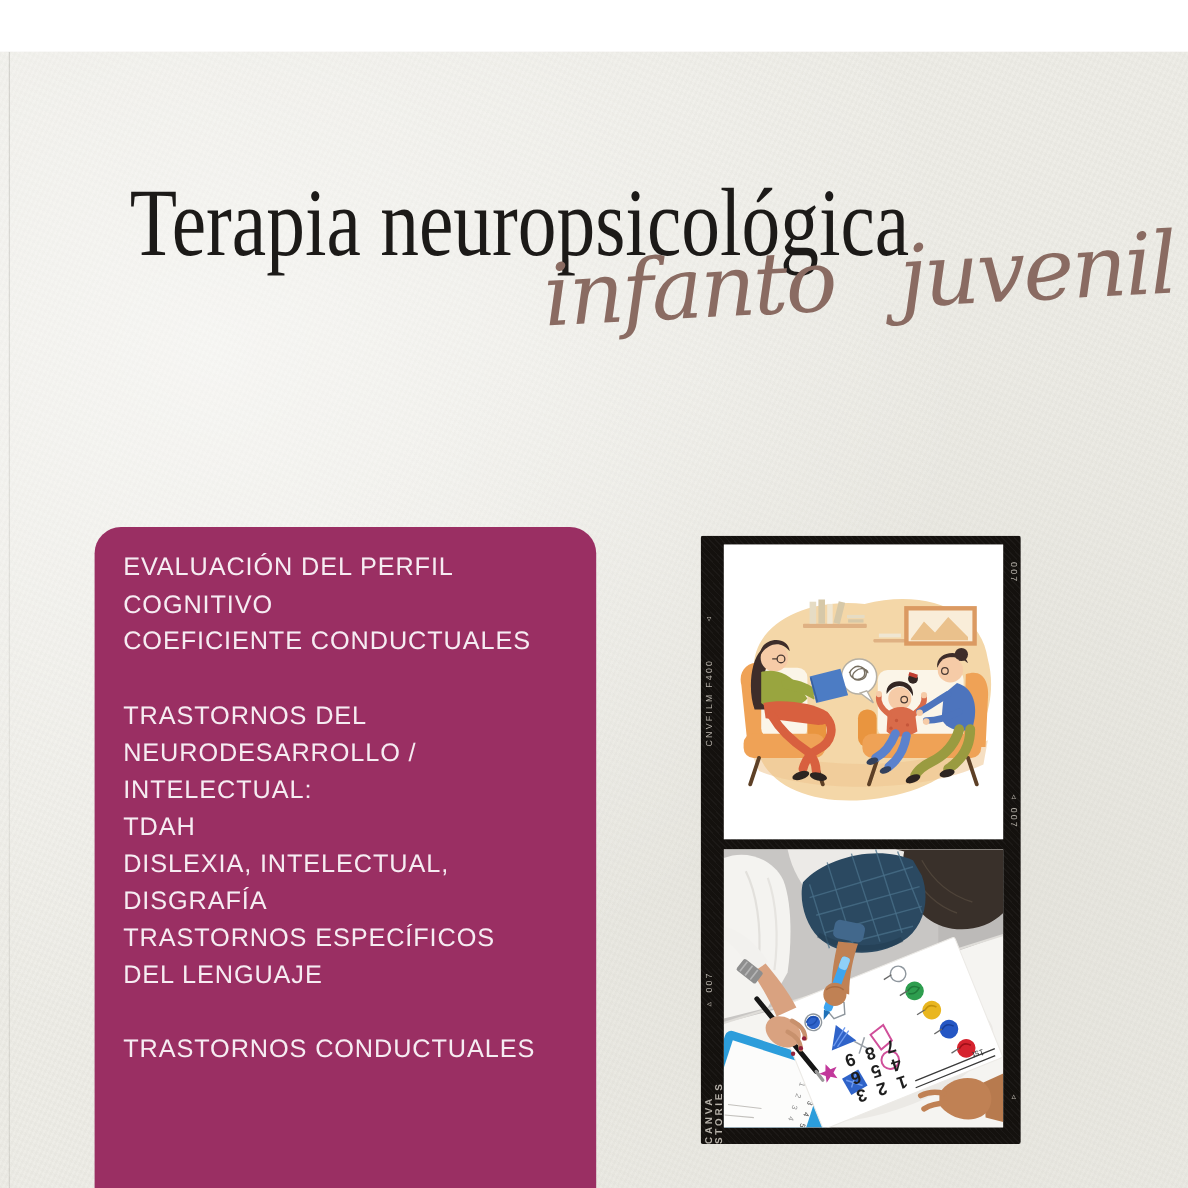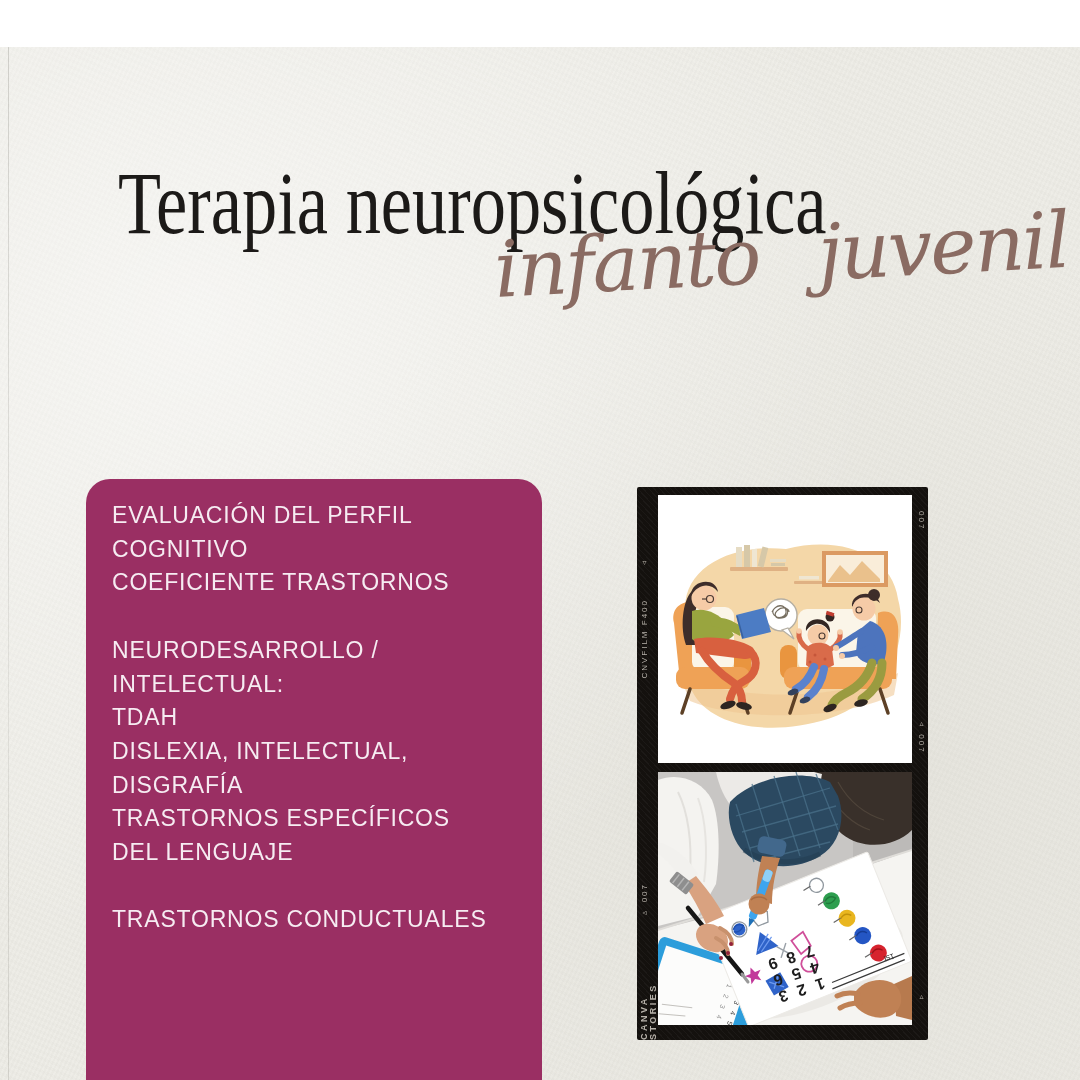--- a/index.html
+++ b/index.html
@@ -49,22 +49,23 @@
 <div class="page" style="background-color: rgb(237, 236, 230); margin-top: 47px;">
   <div class="torn-edge"></div>
 
   <div class="main-title" style="color: rgb(28, 26, 24);">Terapia neuropsicológica</div>
 
   <div class="script-title" style="color: rgb(138, 107, 98);">infanto juvenil</div>
 
   <div class="services-card" style="background-color: rgb(154, 47, 99);">
     <div class="card-line">EVALUACIÓN DEL PERFIL</div>
     <div class="card-line">COGNITIVO</div>
-    <div class="card-line">COEFICIENTE TRASTORNOS</div>
+    <div class="card-line">COEFICIENTE CONDUCTUALES</div>
     <div class="card-line"></div>
+    <div class="card-line">TRASTORNOS DEL</div>
     <div class="card-line">NEURODESARROLLO /</div>
     <div class="card-line">INTELECTUAL:</div>
     <div class="card-line">TDAH</div>
     <div class="card-line">DISLEXIA, INTELECTUAL,</div>
     <div class="card-line">DISGRAFÍA</div>
     <div class="card-line">TRASTORNOS ESPECÍFICOS</div>
     <div class="card-line">DEL LENGUAJE</div>
     <div class="card-line"></div>
     <div class="card-line">TRASTORNOS CONDUCTUALES</div>
   </div>

